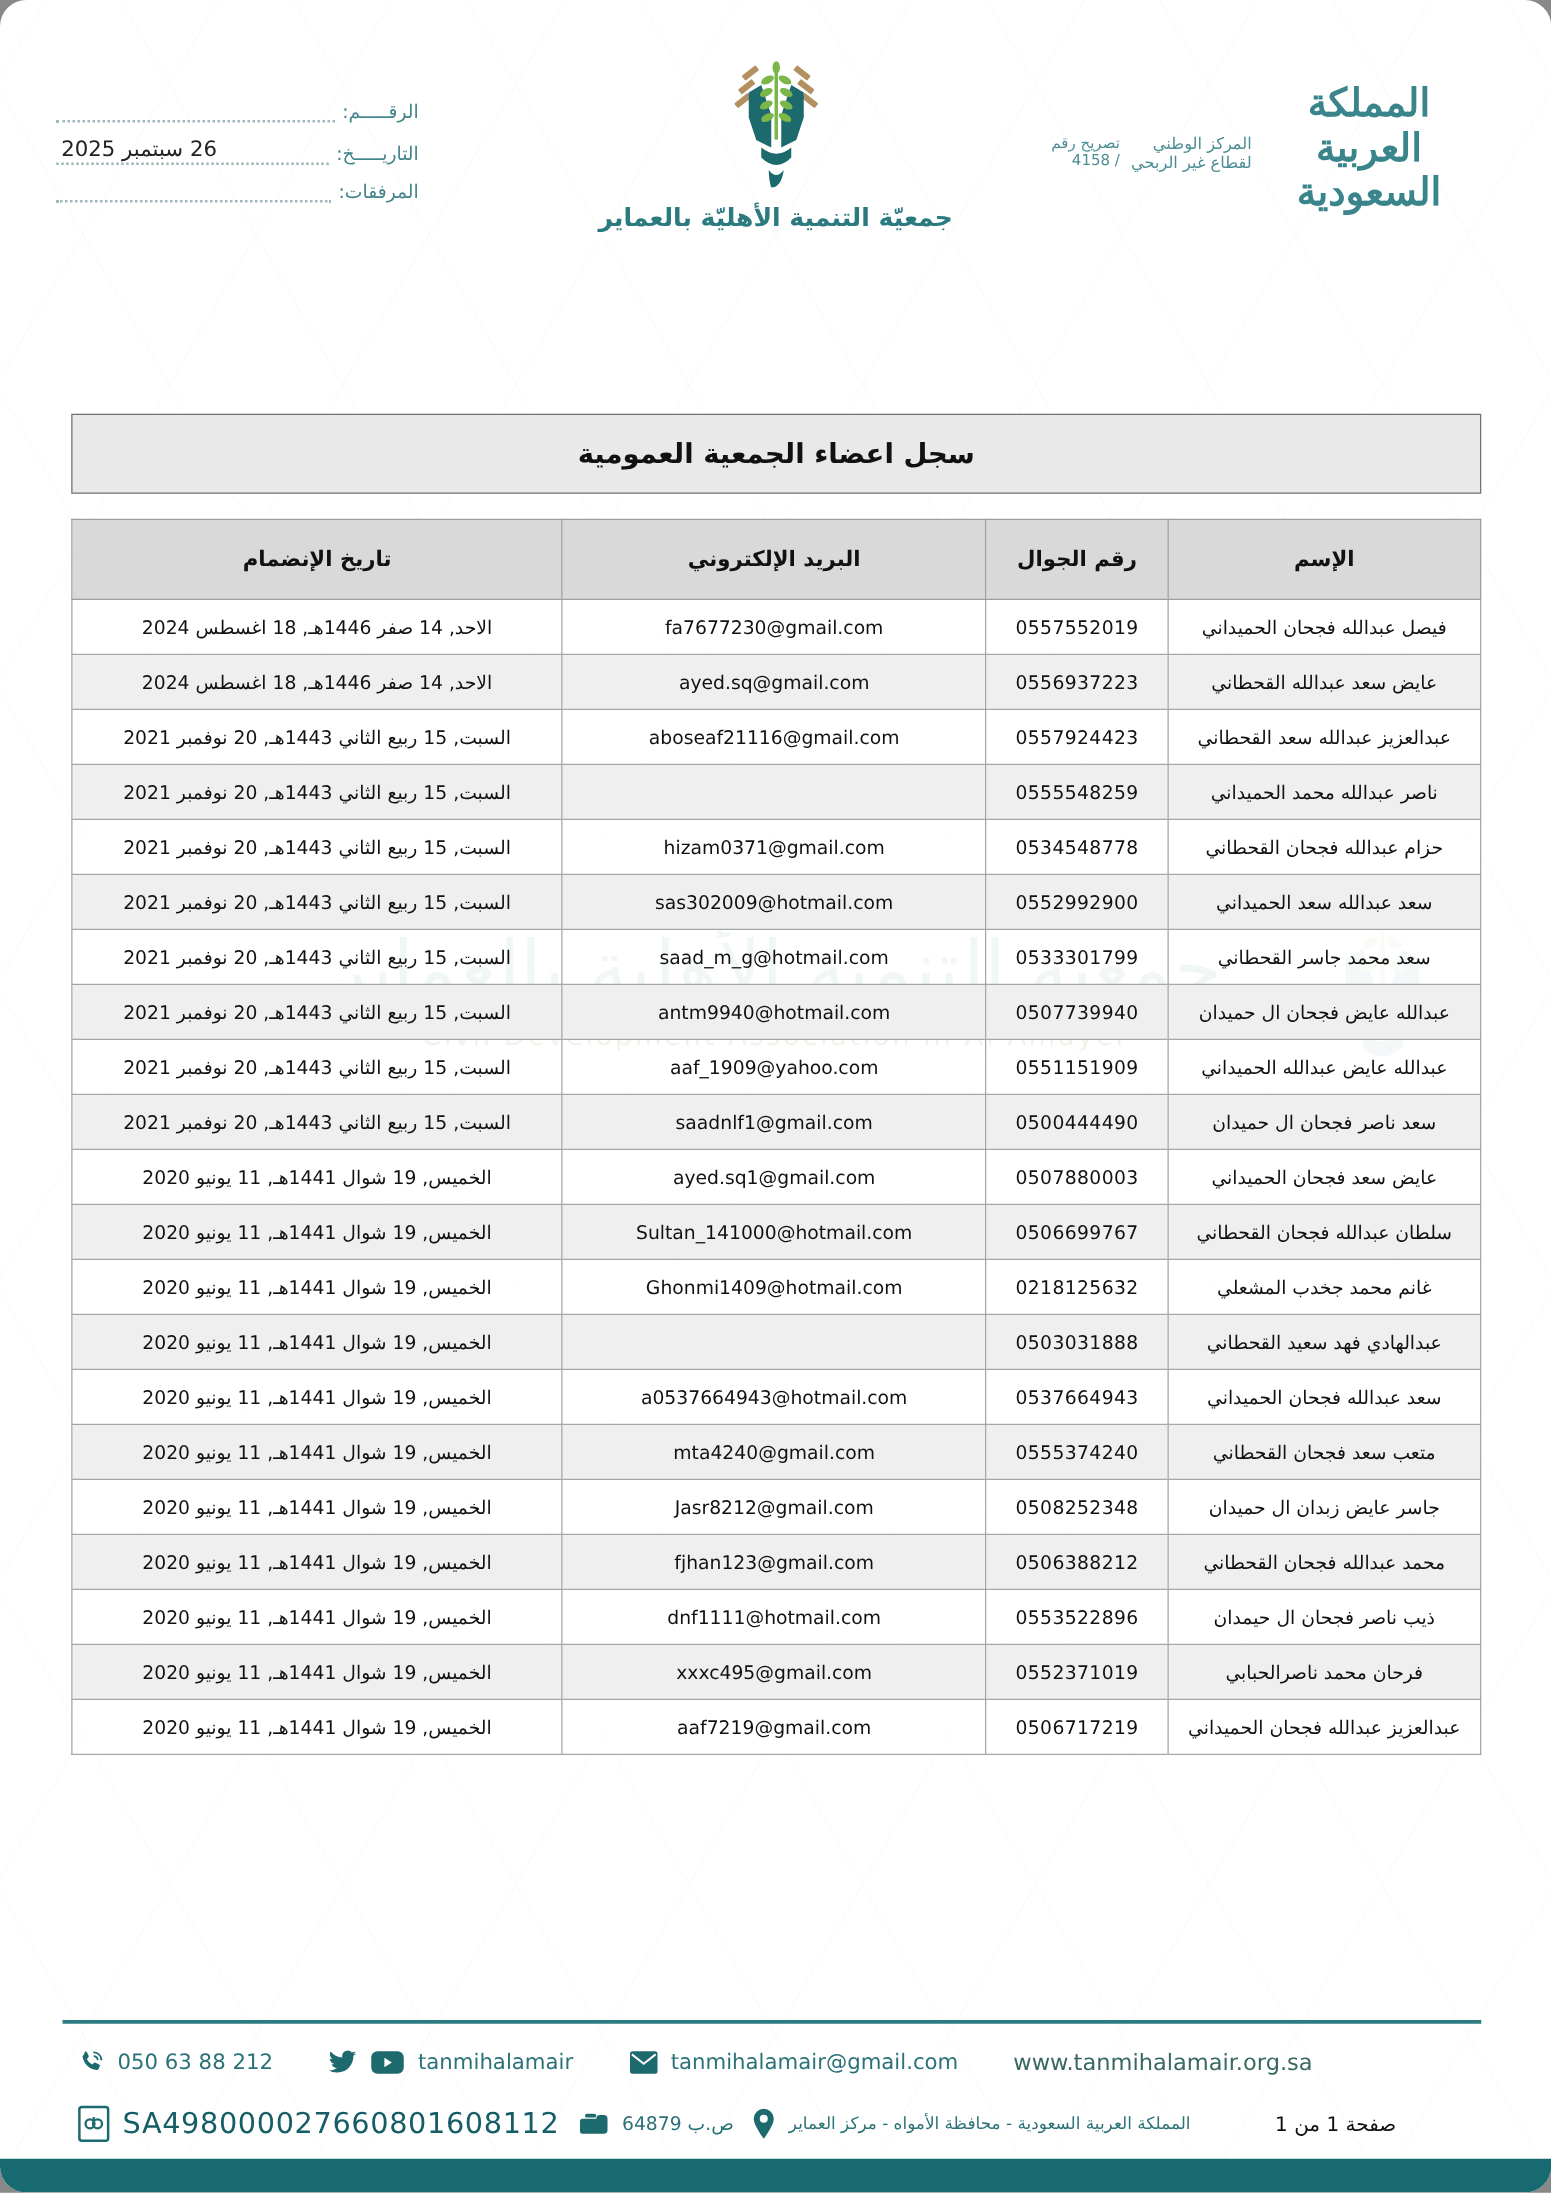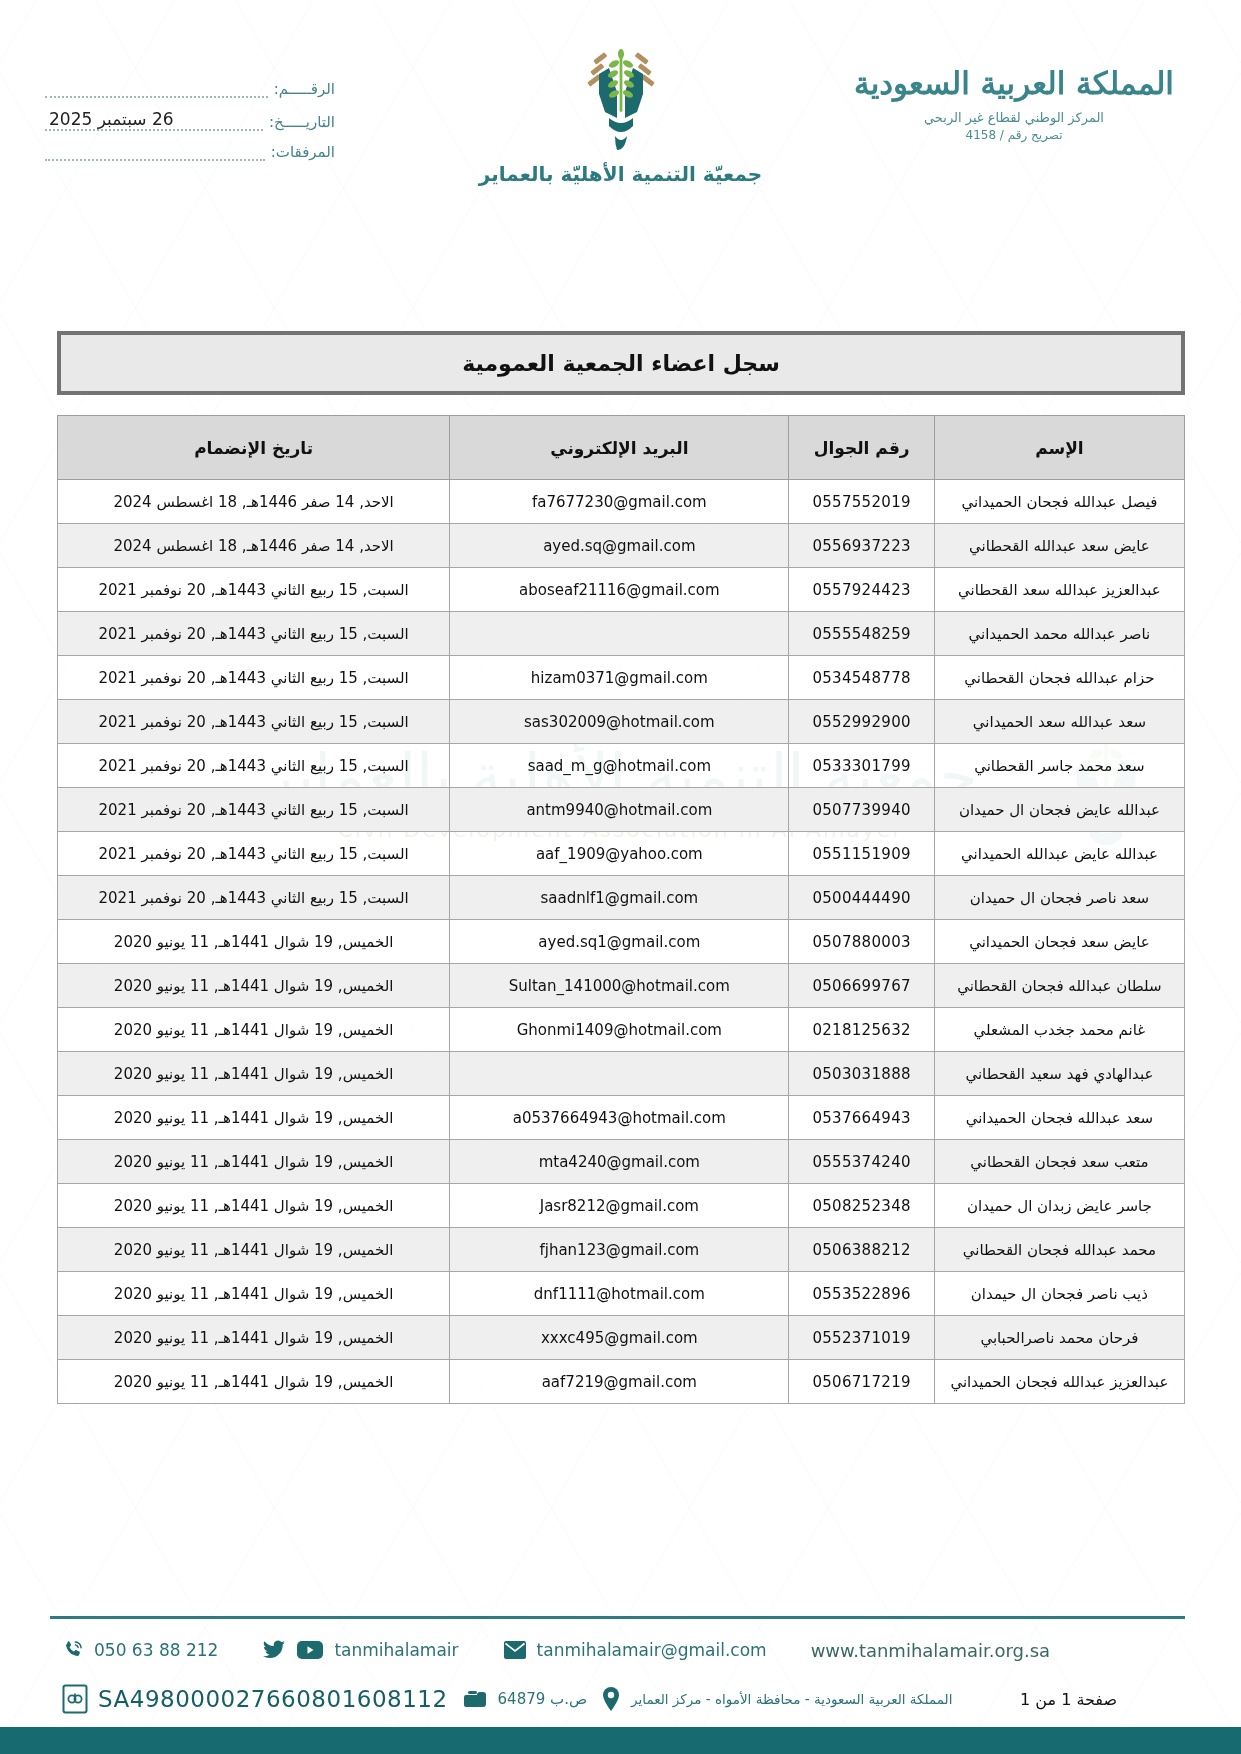--- a/index.html
+++ b/index.html
@@ -5,20 +5,21 @@
   html,body{margin:0;padding:0;background:#888;}
   *{box-sizing:border-box;}
   .page{
     position:relative;
     width:1241px;height:1754px;
     margin:0 auto;
     background:#ffffff;
     font-family:"DejaVu Sans","Liberation Sans",sans-serif;
     overflow:hidden;
     color:#1a1a1a;
+    border-radius:21px;
   }
   
   .bg-pattern{
     position:absolute;inset:0;
     background:
       repeating-linear-gradient(60deg, rgba(23,106,112,0.025) 0 1px, transparent 1px 120px),
       repeating-linear-gradient(-60deg, rgba(23,106,112,0.025) 0 1px, transparent 1px 120px);
     pointer-events:none;
   }
   
@@ -31,38 +32,38 @@
   .flabel{color:#44858c;font-size:15px;white-space:nowrap;}
   .fline{flex:1;border-bottom:2px dotted #9db7ba;min-height:18px;text-align:left;}
   .fvalue{color:#222;font-size:17px;line-height:1.1;padding:0 4px;}
   .logo-block{
     position:absolute;left:50%;top:0;transform:translateX(-50%);
     display:flex;flex-direction:column;align-items:center;gap:6px;width:420px;
   }
   .org-name{color:#2b7a80;font-size:20px;font-weight:bold;text-align:center;direction:rtl;}
   .authority{
     position:absolute;right:52px;top:18px;width:350px;
-    display:flex;flex-direction:column;align-items:center;direction:rtl;
+    display:flex;flex-direction:row;align-items:center;direction:rtl;
   }
   .kingdom{
     color:#3a858b;font-size:31px;font-weight:bold;line-height:1.15;
     font-family:"DejaVu Serif","Liberation Serif",serif;
     text-align:center;letter-spacing:1px;
   }
   .authority-sub{color:#4b8d93;font-size:13px;margin-top:8px;}
   .authority-license{color:#4b8d93;font-size:12px;margin-top:3px;}
   
   .watermark{position:absolute;top:740px;left:0;right:0;text-align:center;pointer-events:none;z-index:0;}
   .wm-ar{color:rgba(43,122,128,0.14);font-size:61px;font-weight:normal;direction:rtl;}
   .wm-en{color:rgba(176,141,87,0.28);font-size:22px;margin-top:6px;letter-spacing:2px;}
   .wm-logo{position:absolute;right:60px;top:-10px;opacity:0.10;}
   
   .title-bar{
     position:absolute;left:57px;top:331px;width:1128px;height:64px;
-    background:#e9e9e9;border:4px solid #737373;
+    background:#e9e9e9;border:1px solid #737373;
     display:flex;align-items:center;justify-content:center;z-index:1;
   }
   .title-bar span{font-size:22px;font-weight:bold;color:#111;direction:rtl;}
   
   table.members{
     position:absolute;left:57px;top:415px;width:1128px;z-index:1;
     border-collapse:collapse;direction:rtl;
     background:rgba(255,255,255,0.55);
   }
   table.members th{

